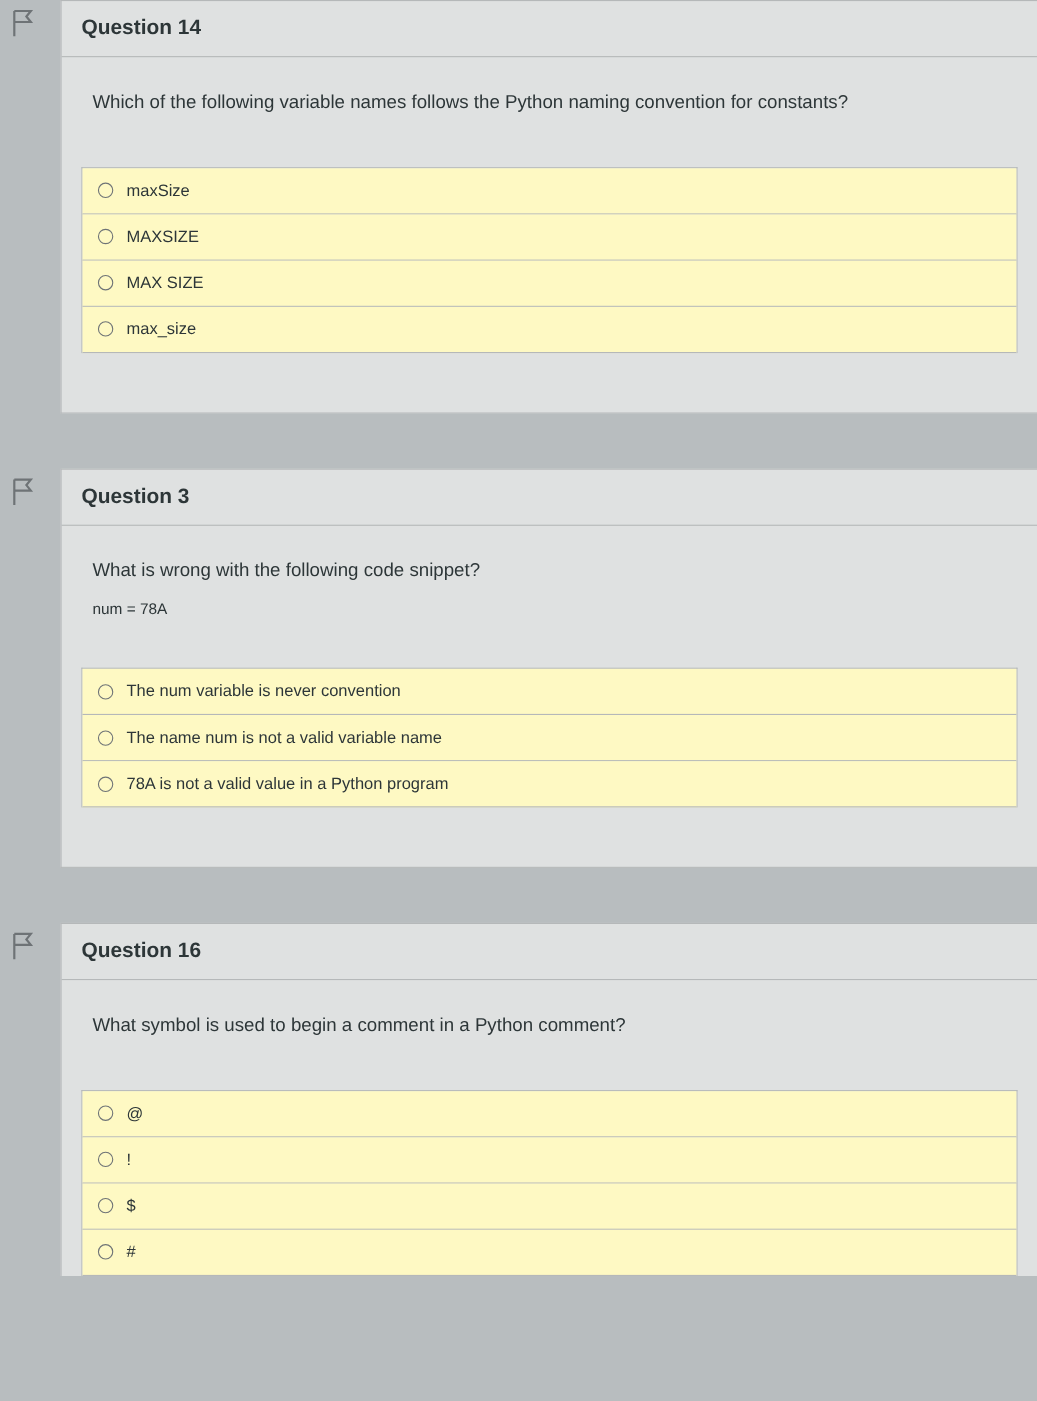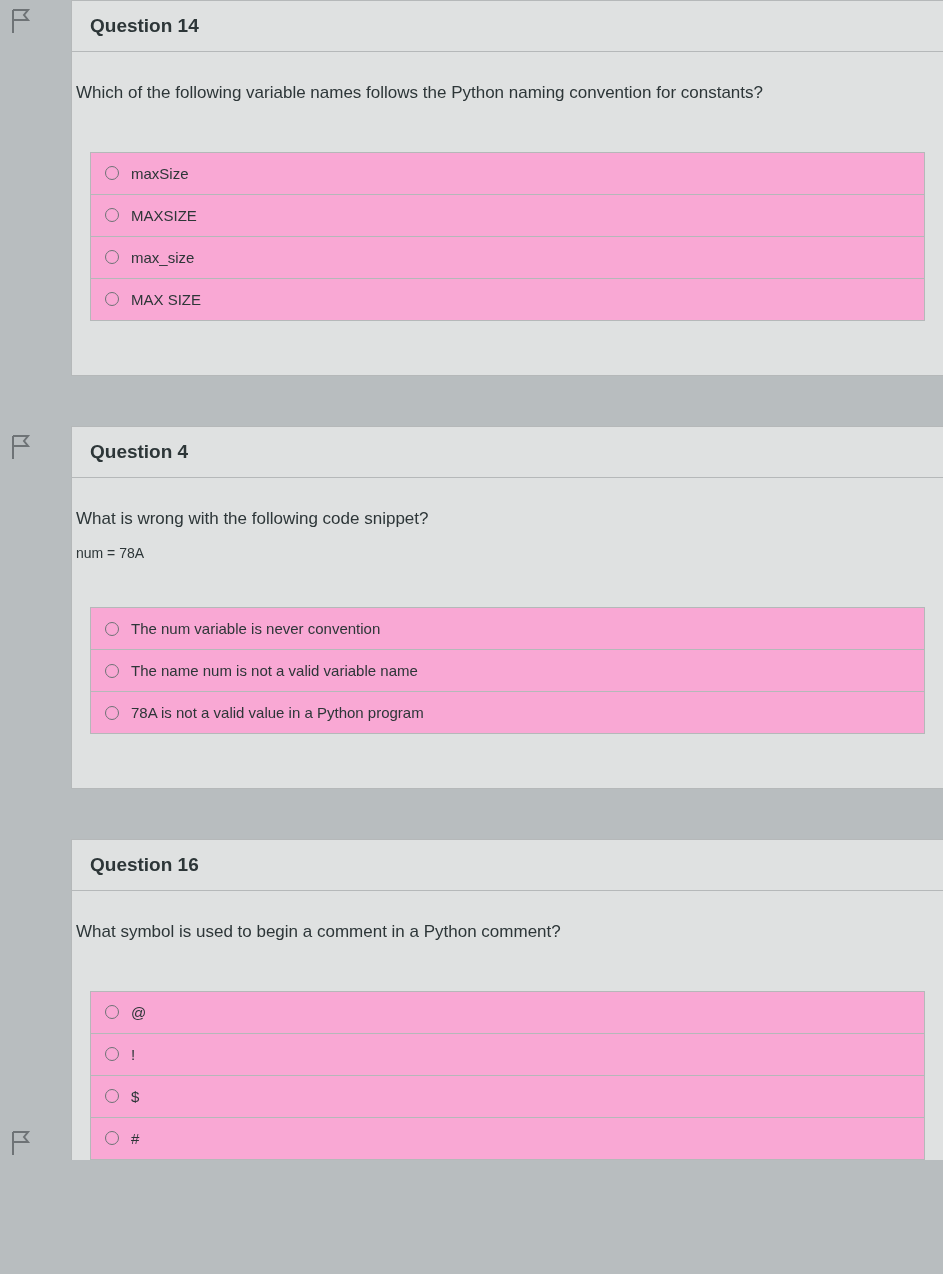--- a/index.html
+++ b/index.html
@@ -7,21 +7,20 @@
       font-family: -apple-system, BlinkMacSystemFont, "Segoe UI", Helvetica, Arial, sans-serif;
       background: #b8bdbf;
       width: 943px;
       min-height: 1274px;
       padding: 0;
     }
     .question-block {
       margin-bottom: 50px;
       display: flex;
       align-items: flex-start;
-      gap: 16px;
     }
     .flag-col {
       width: 55px;
       padding-top: 8px;
       padding-left: 10px;
     }
     .flag-icon {
       width: 22px;
       height: 26px;
       stroke: #6e7376;
@@ -37,21 +36,21 @@
     .question-header {
       padding: 14px 18px;
       border-bottom: 1px solid #b5b8b9;
     }
     .question-title {
       font-size: 19px;
       font-weight: 700;
       color: #2d3638;
     }
     .question-body {
-      padding: 28px 18px 18px 4px;
+      padding: 28px 18px 18px 28px;
     }
     .prompt {
       font-size: 17px;
       color: #2d3638;
       margin-bottom: 14px;
       line-height: 1.5;
     }
     .code-line {
       font-size: 14px;
       color: #2d3638;
@@ -61,21 +60,21 @@
     .options {
       margin: 14px 18px 24px 18px;
       border: 1px solid #b5b8b9;
       border-bottom: none;
     }
     .option-row {
       display: flex;
       align-items: center;
       padding: 12px 14px;
       border-bottom: 1px solid #b5b8b9;
-      background: #f9a8d4;
+      background: #fef9c3;
     }
     .radio {
       width: 14px;
       height: 14px;
       border: 1.5px solid #6e7376;
       border-radius: 50%;
       margin-right: 12px;
       flex-shrink: 0;
     }
     .option-text {
@@ -106,40 +105,40 @@
       <div class="option-row">
         <div class="radio"></div>
         <div class="option-text">maxSize</div>
       </div>
       <div class="option-row">
         <div class="radio"></div>
         <div class="option-text">MAXSIZE</div>
       </div>
       <div class="option-row">
         <div class="radio"></div>
-        <div class="option-text">max_size</div>
+        <div class="option-text">MAX SIZE</div>
       </div>
       <div class="option-row">
         <div class="radio"></div>
-        <div class="option-text">MAX SIZE</div>
+        <div class="option-text">max_size</div>
       </div>
     </div>
     <div class="spacer-after-options"></div>
   </div>
 </div>
 
 <div class="question-block">
   <div class="flag-col">
     <svg class="flag-icon" viewBox="0 0 22 26">
       <path d="M3 2 L3 25 M3 2 L18 2 L14 7 L18 12 L3 12"></path>
     </svg>
   </div>
   <div class="question-content">
     <div class="question-header">
-      <div class="question-title">Question 4</div>
+      <div class="question-title">Question 3</div>
     </div>
     <div class="question-body">
       <div class="prompt">What is wrong with the following code snippet?</div>
       <div class="code-line">num = 78A</div>
     </div>
     <div class="options">
       <div class="option-row">
         <div class="radio"></div>
         <div class="option-text">The num variable is never convention</div>
       </div>
@@ -149,21 +148,21 @@
       </div>
       <div class="option-row">
         <div class="radio"></div>
         <div class="option-text">78A is not a valid value in a Python program</div>
       </div>
     </div>
     <div class="spacer-after-options"></div>
   </div>
 </div>
 
-<div class="question-block" style="margin-bottom:0;align-items:flex-end;">
+<div class="question-block" style="margin-bottom:0;">
   <div class="flag-col">
     <svg class="flag-icon" viewBox="0 0 22 26">
       <path d="M3 2 L3 25 M3 2 L18 2 L14 7 L18 12 L3 12"></path>
     </svg>
   </div>
   <div class="question-content" style="border-bottom:none;">
     <div class="question-header">
       <div class="question-title">Question 16</div>
     </div>
     <div class="question-body">

